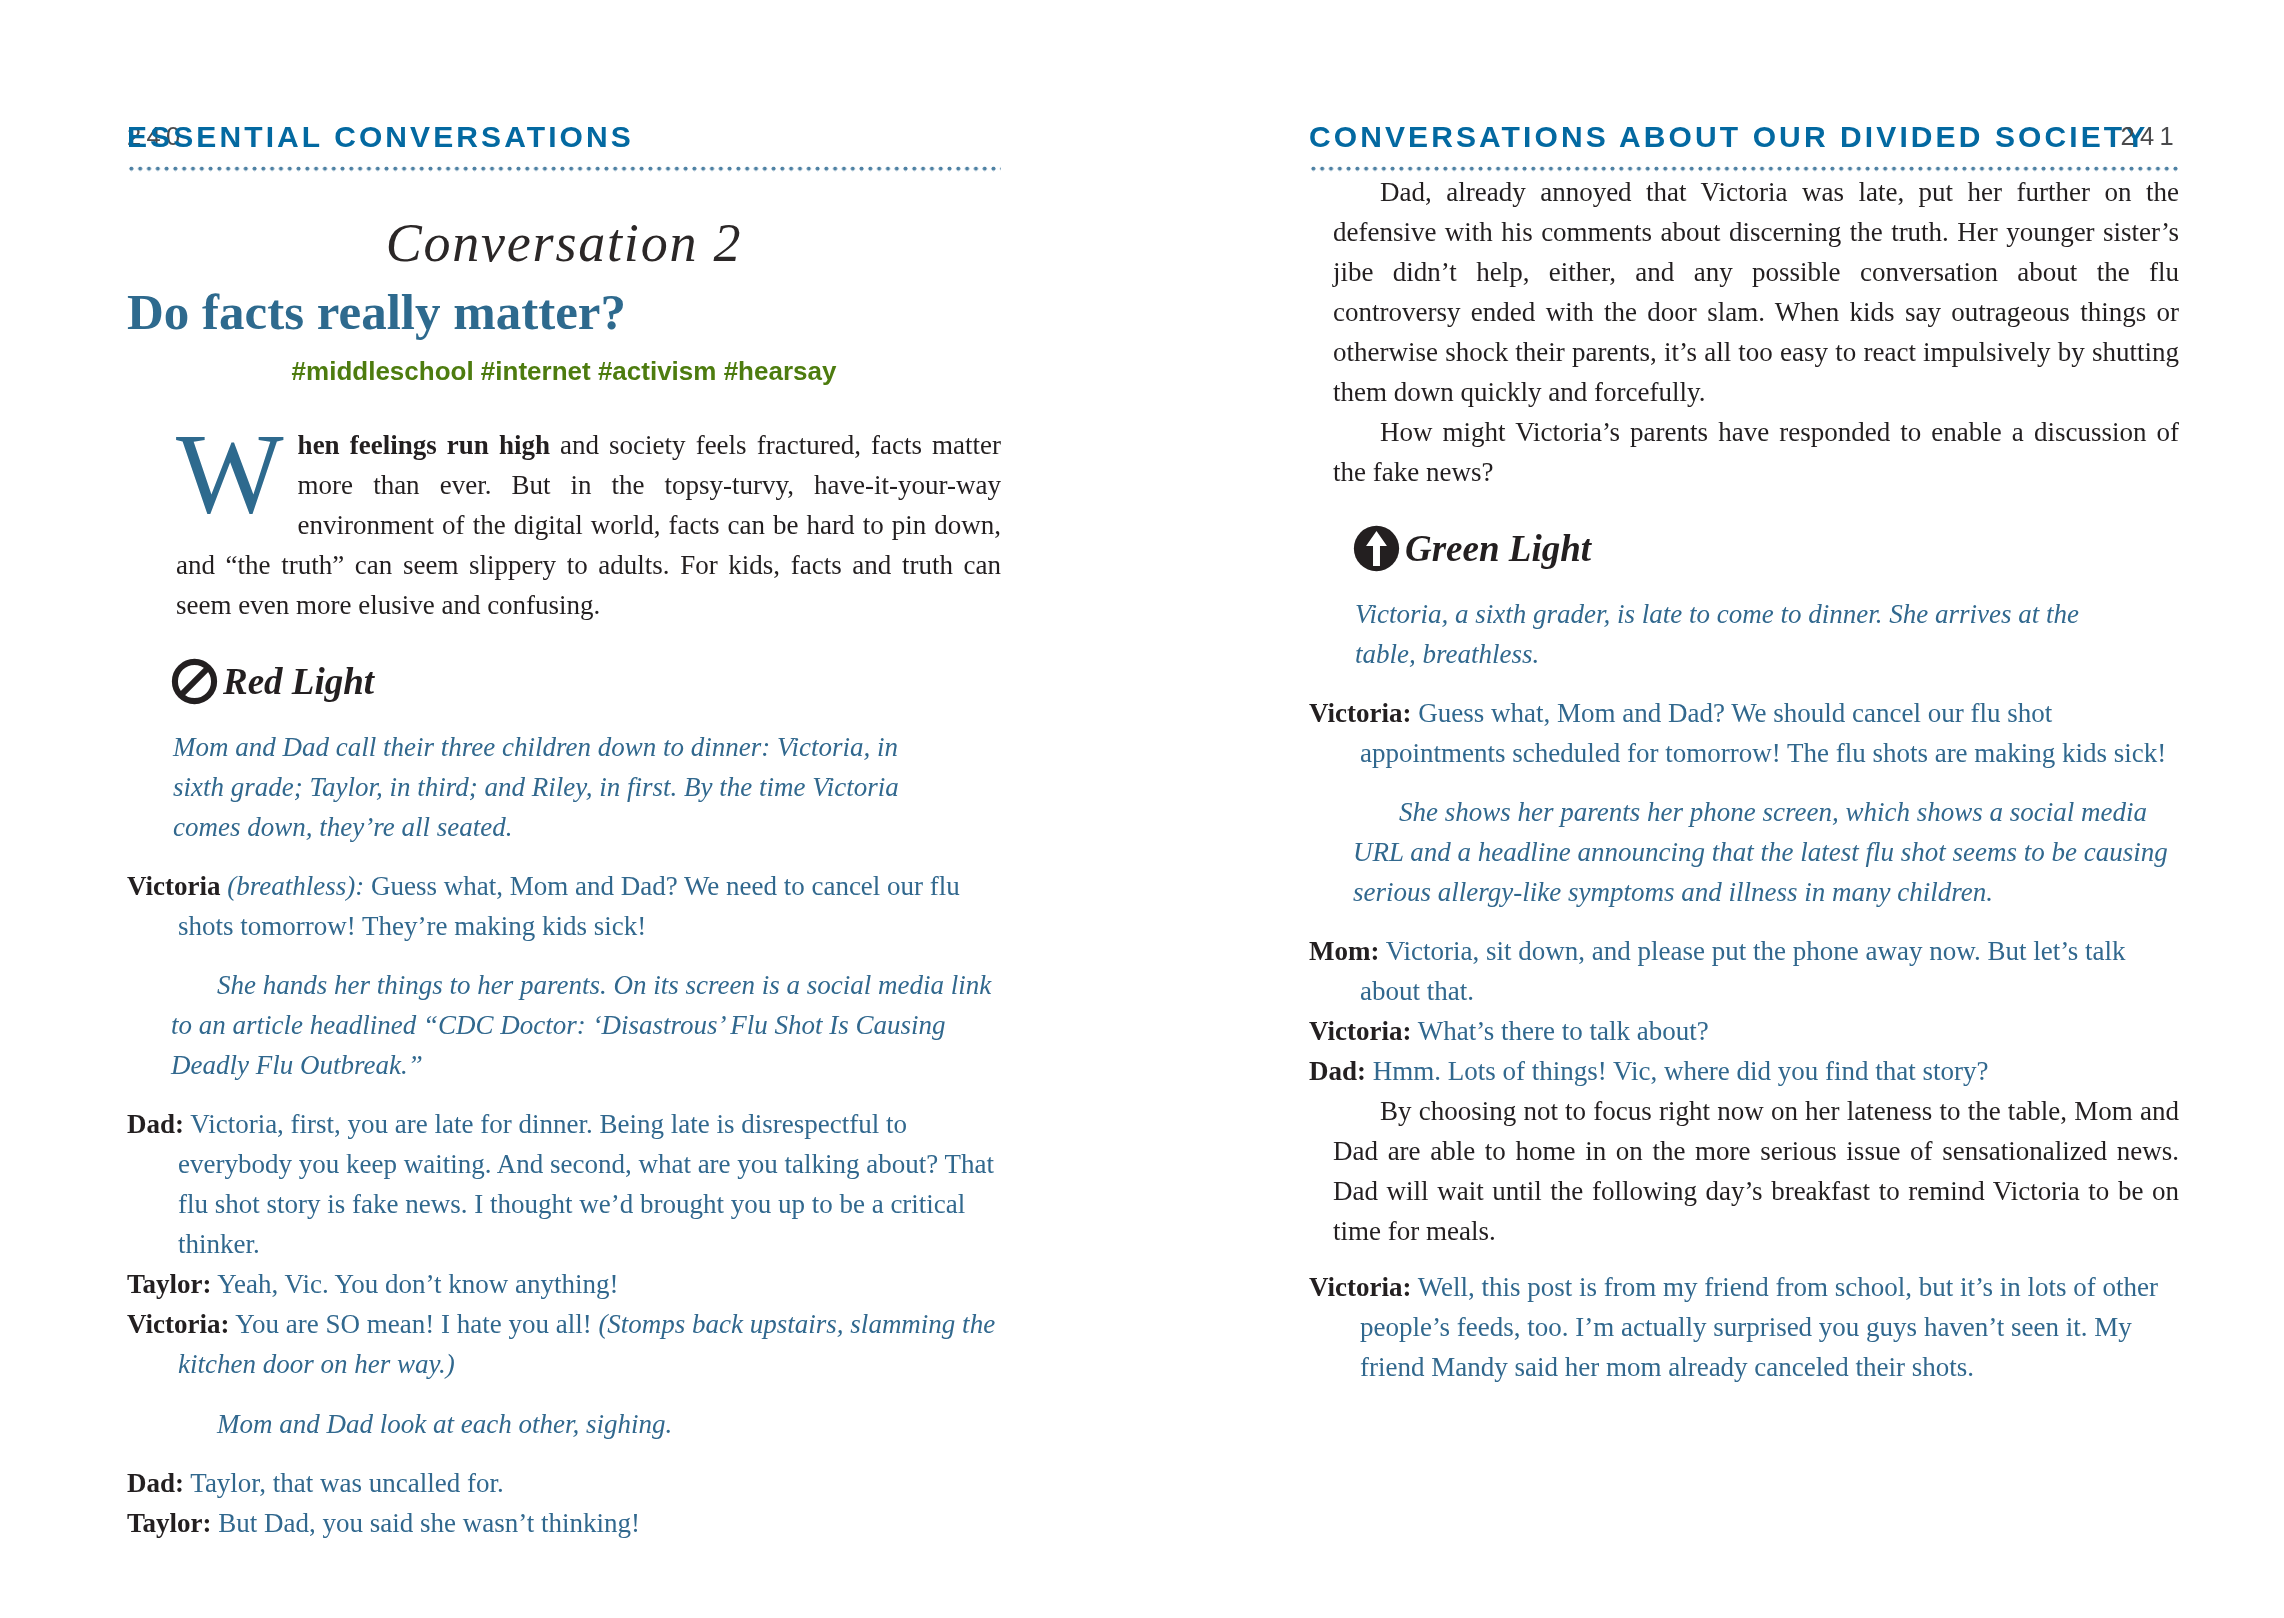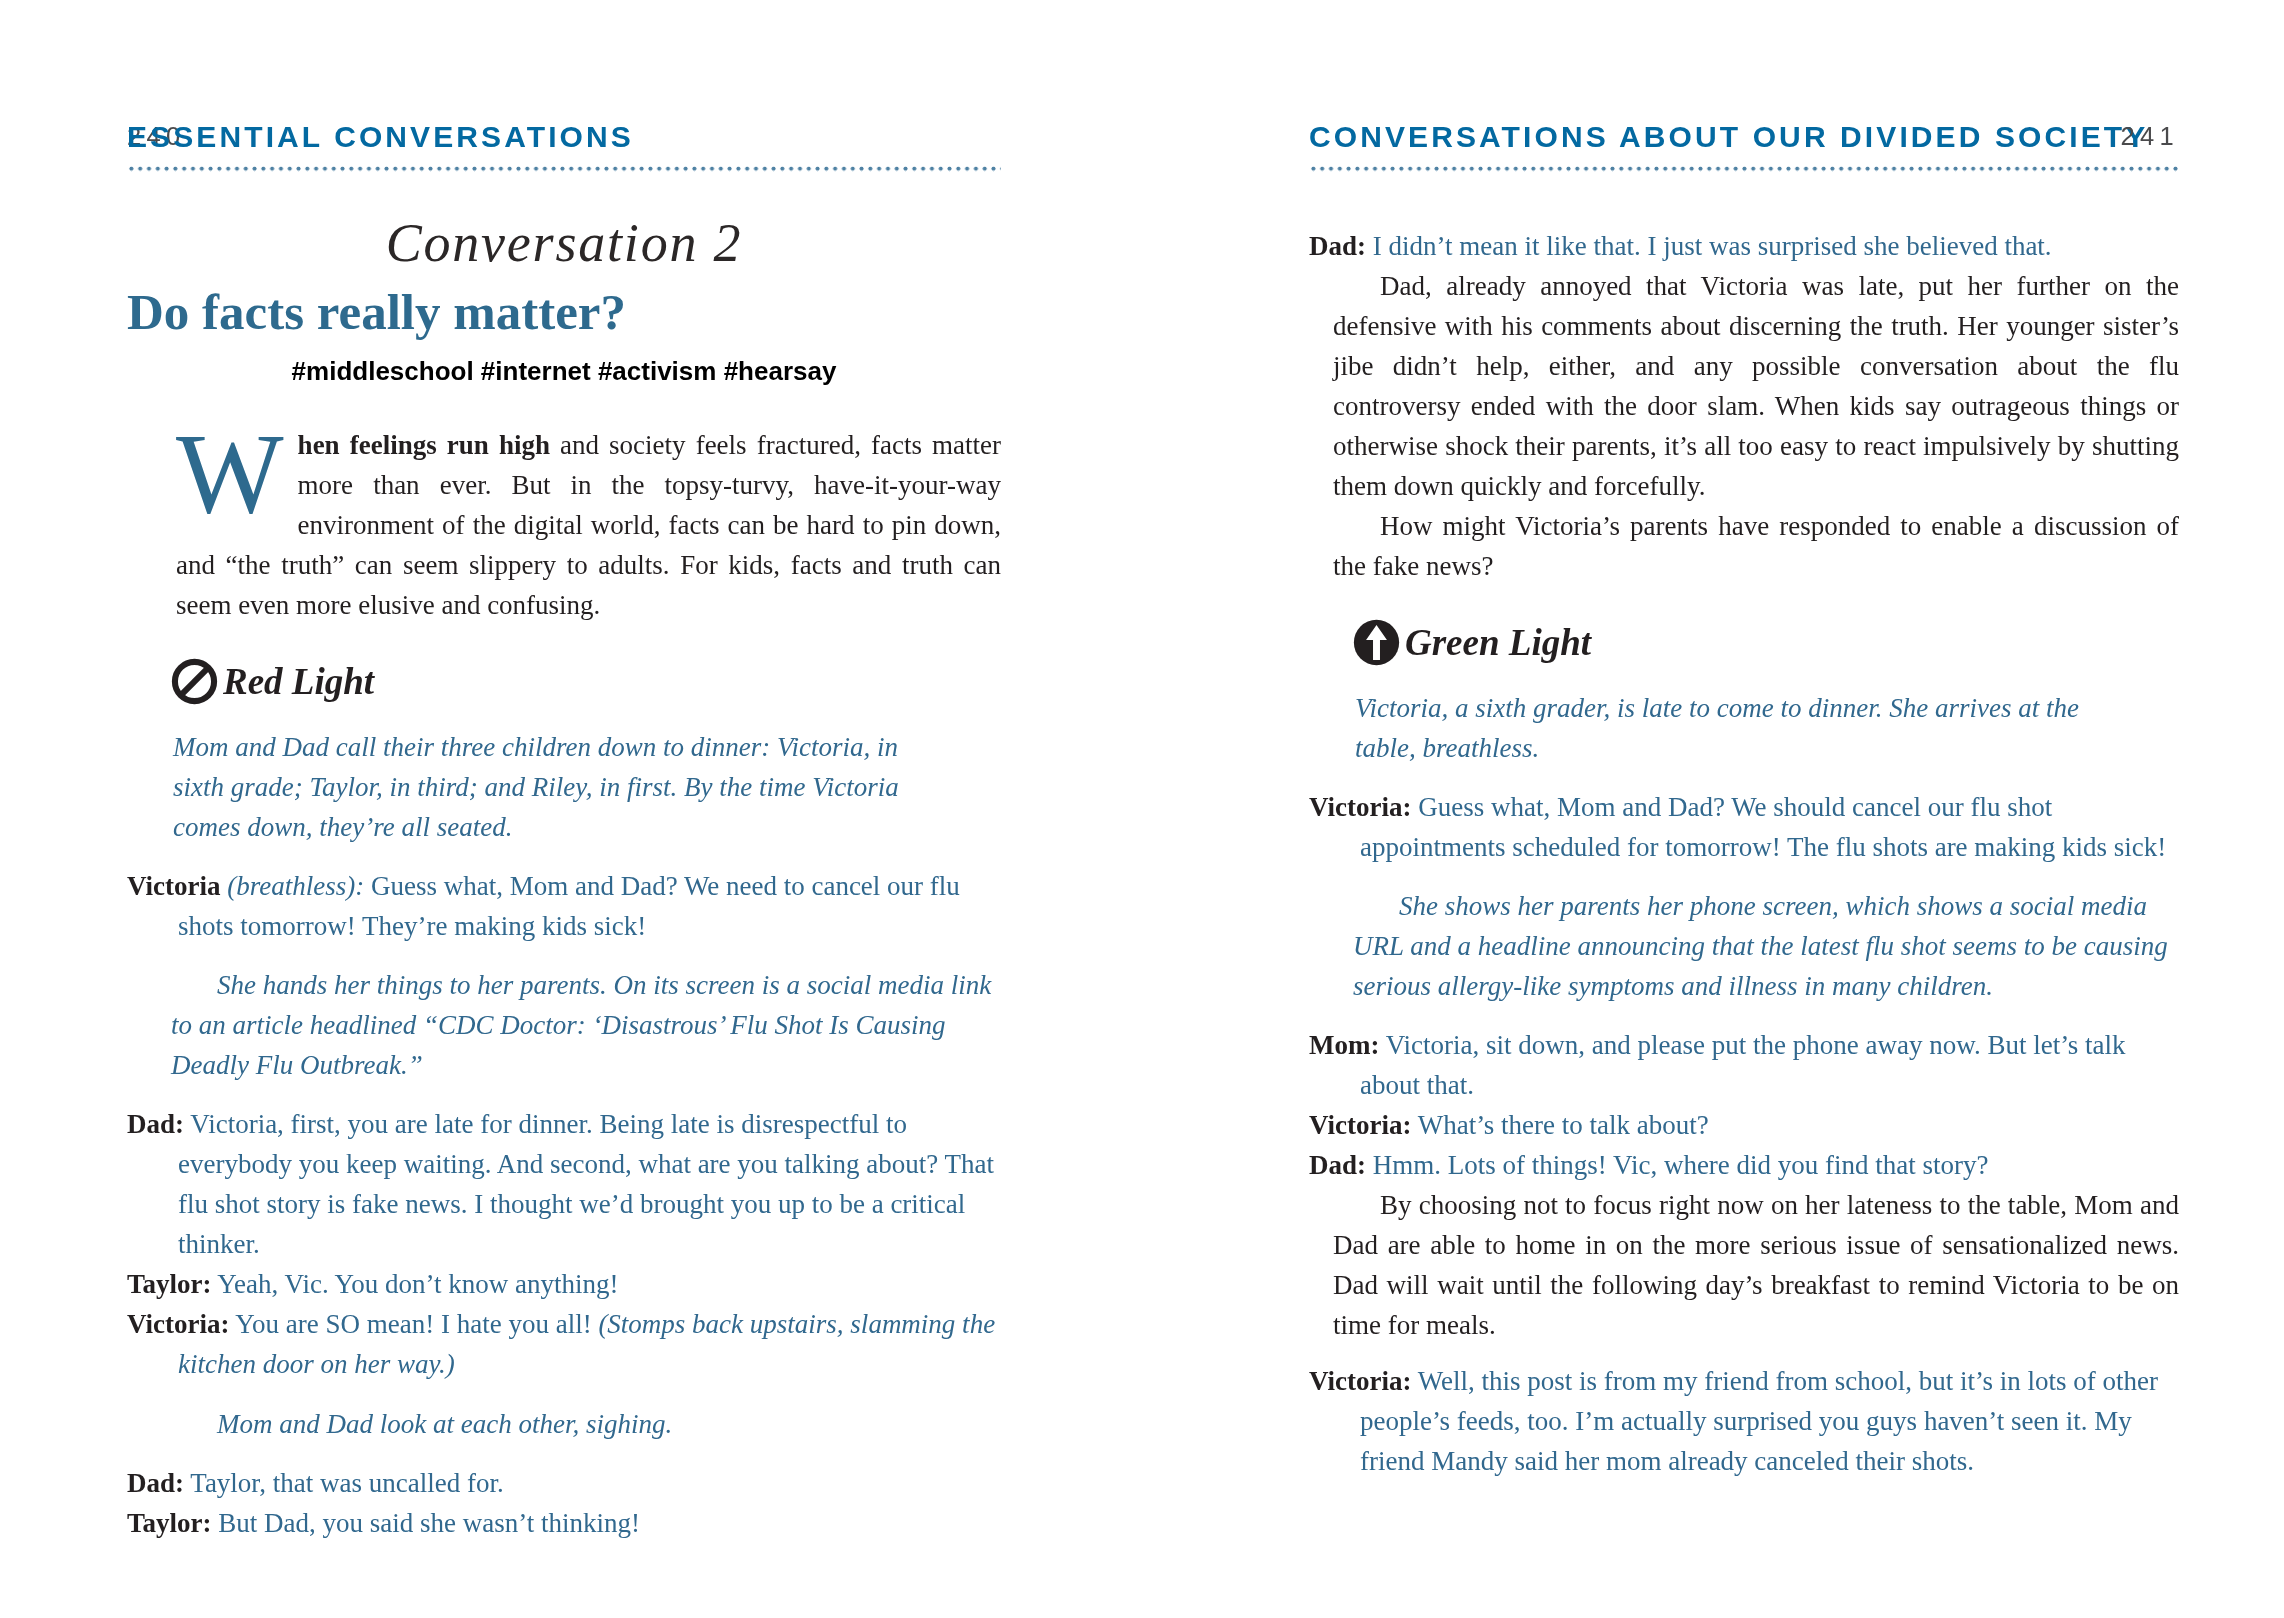--- a/index.html
+++ b/index.html
@@ -21,21 +21,21 @@
   .dotted-rule{height:5.3px;margin-top:12.3px;
     background-image:radial-gradient(circle,#4e81a3 1.8px,rgba(0,0,0,0) 2.3px);
     background-size:8.8px 5.3px;background-repeat:repeat-x;background-position:0 50%;}
 
   
   .script-title{margin-top:39px;text-align:center;font-style:italic;font-size:54px;
     line-height:65px;color:#2b2727;letter-spacing:1.8px;}
   .chapter-title{margin-top:7px;text-align:left;font-weight:700;font-size:51px;
     line-height:58px;color:#2e6a8e;}
   .hashtags{margin-top:14px;text-align:center;font-family:"Liberation Sans",sans-serif;
-    font-weight:700;font-size:26px;line-height:33px;color:#000000;}
+    font-weight:700;font-size:26px;line-height:33px;color:#4d7c0f;}
 
   
   p{margin:0;font-size:27px;line-height:40px;}
   .intro{margin-top:37px;margin-left:49px;text-align:justify;}
   .dropcap{float:left;font-size:114px;line-height:83px;color:#2e6a8e;
     margin:7px 14px 0 0;}
   .lead-bold{font-weight:700;}
 
   .section-heading{display:flex;align-items:center;gap:5px;margin-top:32px;margin-left:44px;
     font-weight:700;font-style:italic;font-size:37px;line-height:49px;color:#231f20;}
@@ -123,24 +123,20 @@
   </div>
 
   <div class="page right">
 
     <div class="running-head-row">
       <span class="running-head">CONVERSATIONS ABOUT OUR DIVIDED SOCIETY</span>
       <span class="page-num">241</span>
     </div>
     <div class="dotted-rule"></div>
 
-    <p class="dialogue mt-firstline">
-      <span class="speaker">Dad:</span>
-      <span class="line">I didn’t mean it like that. I just was surprised she believed that.</span>
-    </p>
 
     <p class="narration indent">Dad, already annoyed that Victoria was late, put her further on the defensive with his comments about discerning the truth. Her younger sister’s jibe didn’t help, either, and any possible conversation about the flu controversy ended with the door slam. When kids say outrageous things or otherwise shock their parents, it’s all too easy to react impulsively by shutting them down quickly and forcefully.</p>
     <p class="narration indent">How might Victoria’s parents have responded to enable a discussion of the fake news?</p>
 
     <div class="section-heading">
       <svg class="icon" viewBox="0 0 54 54">
         <circle cx="27" cy="27" r="26" fill="#231f20"></circle>
         <path d="M27 7 L39 24 L31 24 L31 47 L23 47 L23 24 L15 24 Z" fill="#ffffff"></path>
       </svg>
       <span>Green Light</span>

